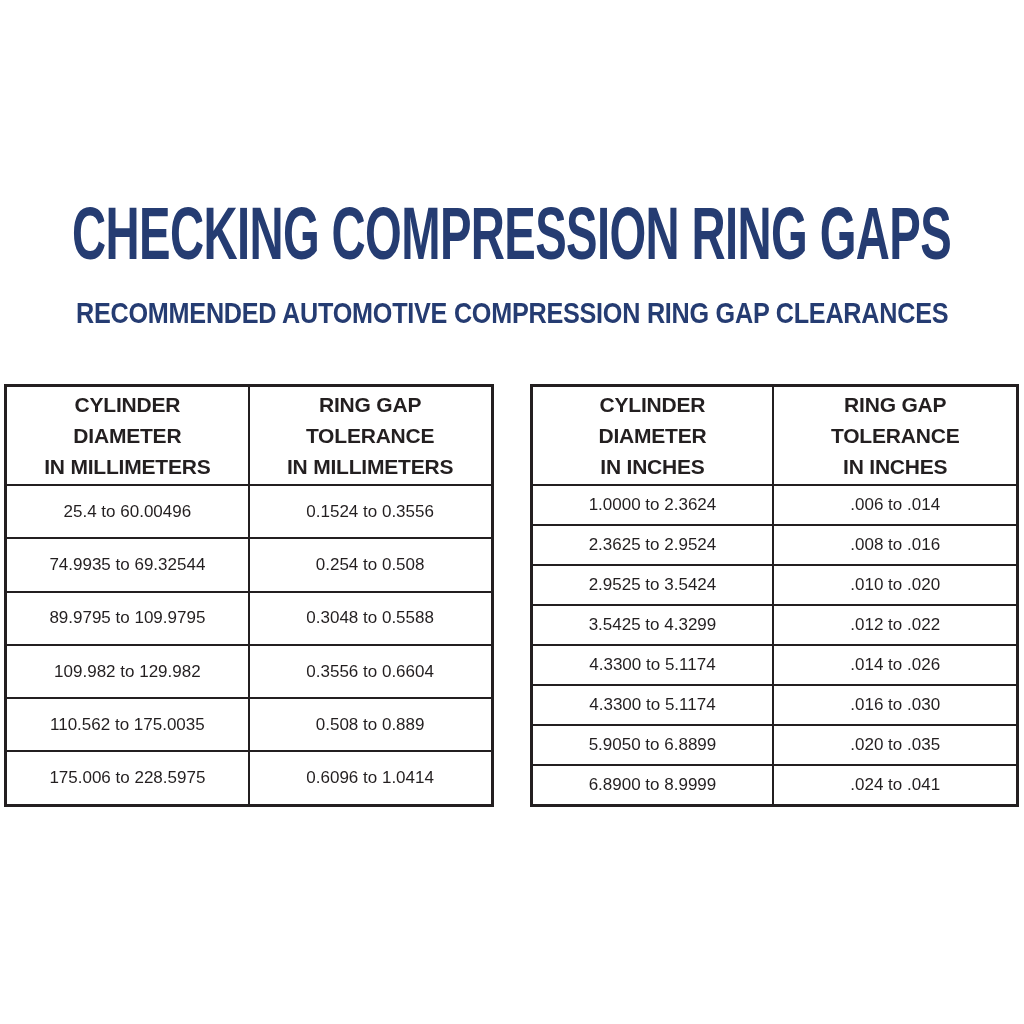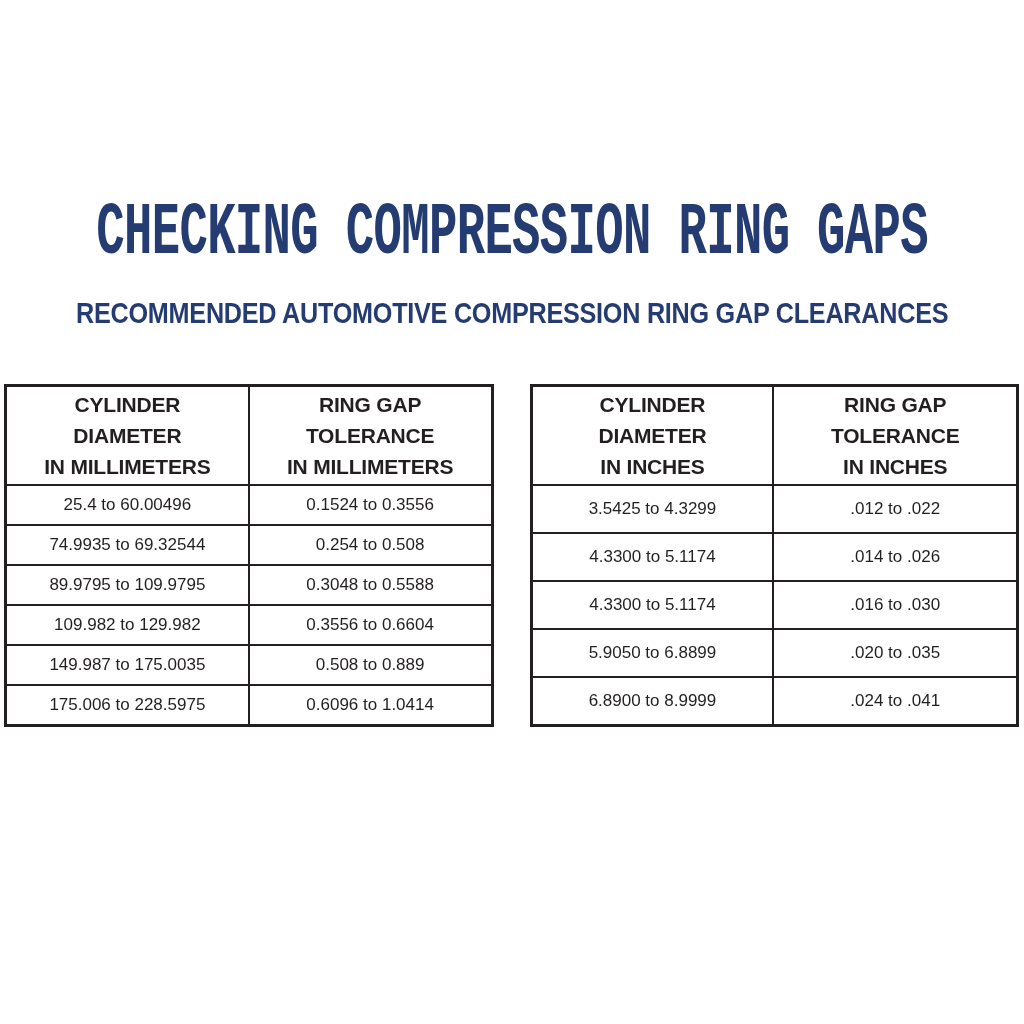--- a/index.html
+++ b/index.html
@@ -17,21 +17,20 @@
   .page {
     position: relative;
     width: 1024px;
     height: 1024px;
     background: #ffffff;
   }
   .title {
     margin: 196px 0 0 0;
     display: flex;
     justify-content: center;
-    font-family: Liberation Mono, monospace;
   }
   .title-text {
     display: inline-block;
     white-space: nowrap;
     font-size: 75px;
     line-height: 75px;
     font-weight: 700;
     letter-spacing: -1px;
     color: #253c72;
     transform: scaleX(0.63);
@@ -131,21 +130,21 @@
         </tr>
         <tr>
           <td>89.9795 to 109.9795</td>
           <td>0.3048 to 0.5588</td>
         </tr>
         <tr>
           <td>109.982 to 129.982</td>
           <td>0.3556 to 0.6604</td>
         </tr>
         <tr>
-          <td>149.987 to 175.0035</td>
+          <td>110.562 to 175.0035</td>
           <td>0.508 to 0.889</td>
         </tr>
         <tr>
           <td>175.006 to 228.5975</td>
           <td>0.6096 to 1.0414</td>
         </tr>
       </tbody>
     </table>
 
     <table class="spec-table">
@@ -158,20 +157,32 @@
           </th>
           <th>
             <span class="hline">RING GAP</span>
             <span class="hline">TOLERANCE</span>
             <span class="hline">IN INCHES</span>
           </th>
         </tr>
       </thead>
       <tbody>
         <tr>
+          <td>1.0000 to 2.3624</td>
+          <td>.006 to .014</td>
+        </tr>
+        <tr>
+          <td>2.3625 to 2.9524</td>
+          <td>.008 to .016</td>
+        </tr>
+        <tr>
+          <td>2.9525 to 3.5424</td>
+          <td>.010 to .020</td>
+        </tr>
+        <tr>
           <td>3.5425 to 4.3299</td>
           <td>.012 to .022</td>
         </tr>
         <tr>
           <td>4.3300 to 5.1174</td>
           <td>.014 to .026</td>
         </tr>
         <tr>
           <td>4.3300 to 5.1174</td>
           <td>.016 to .030</td>

